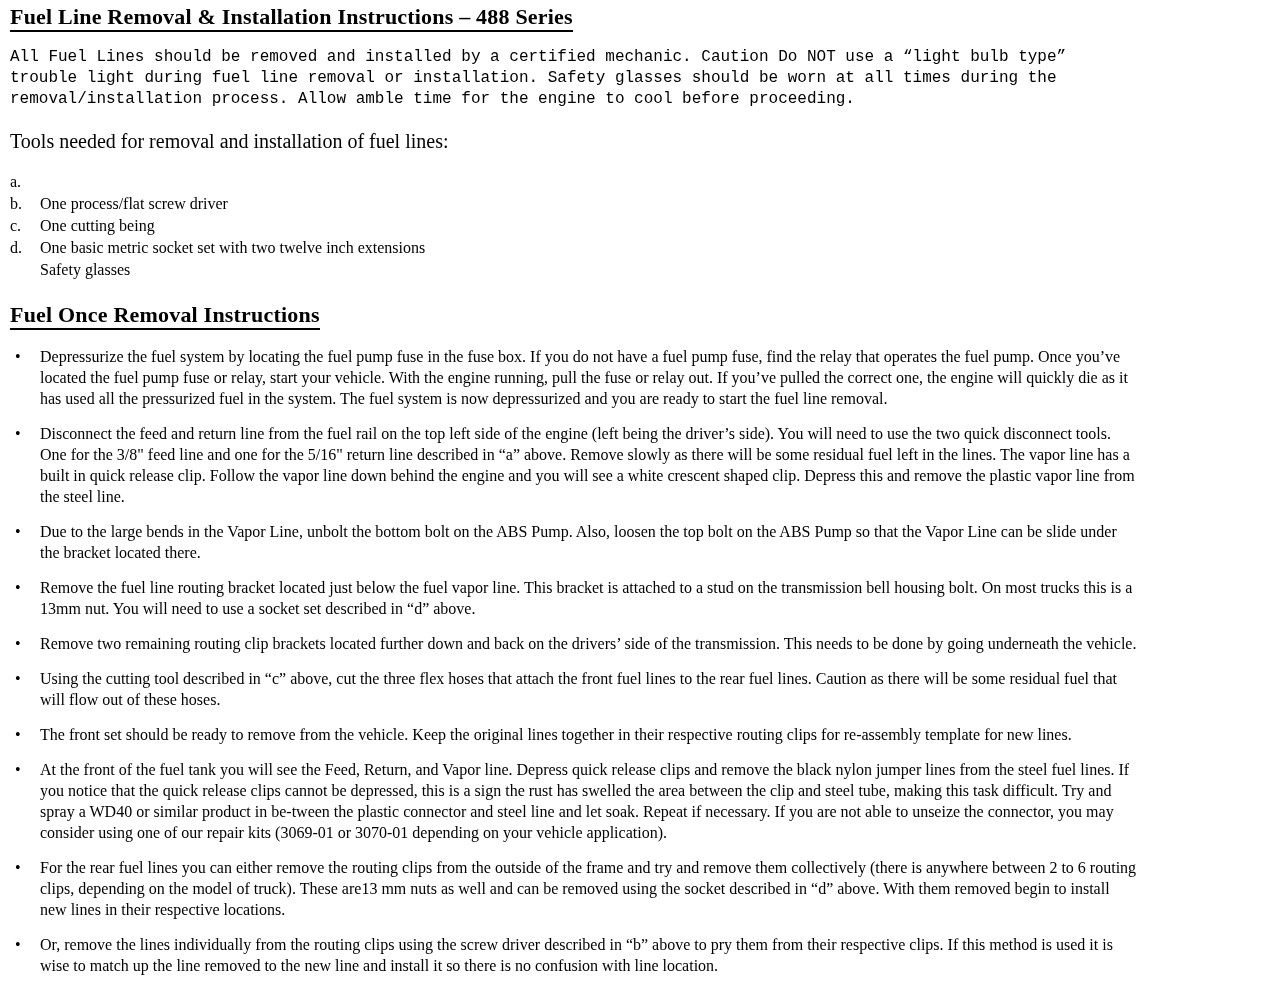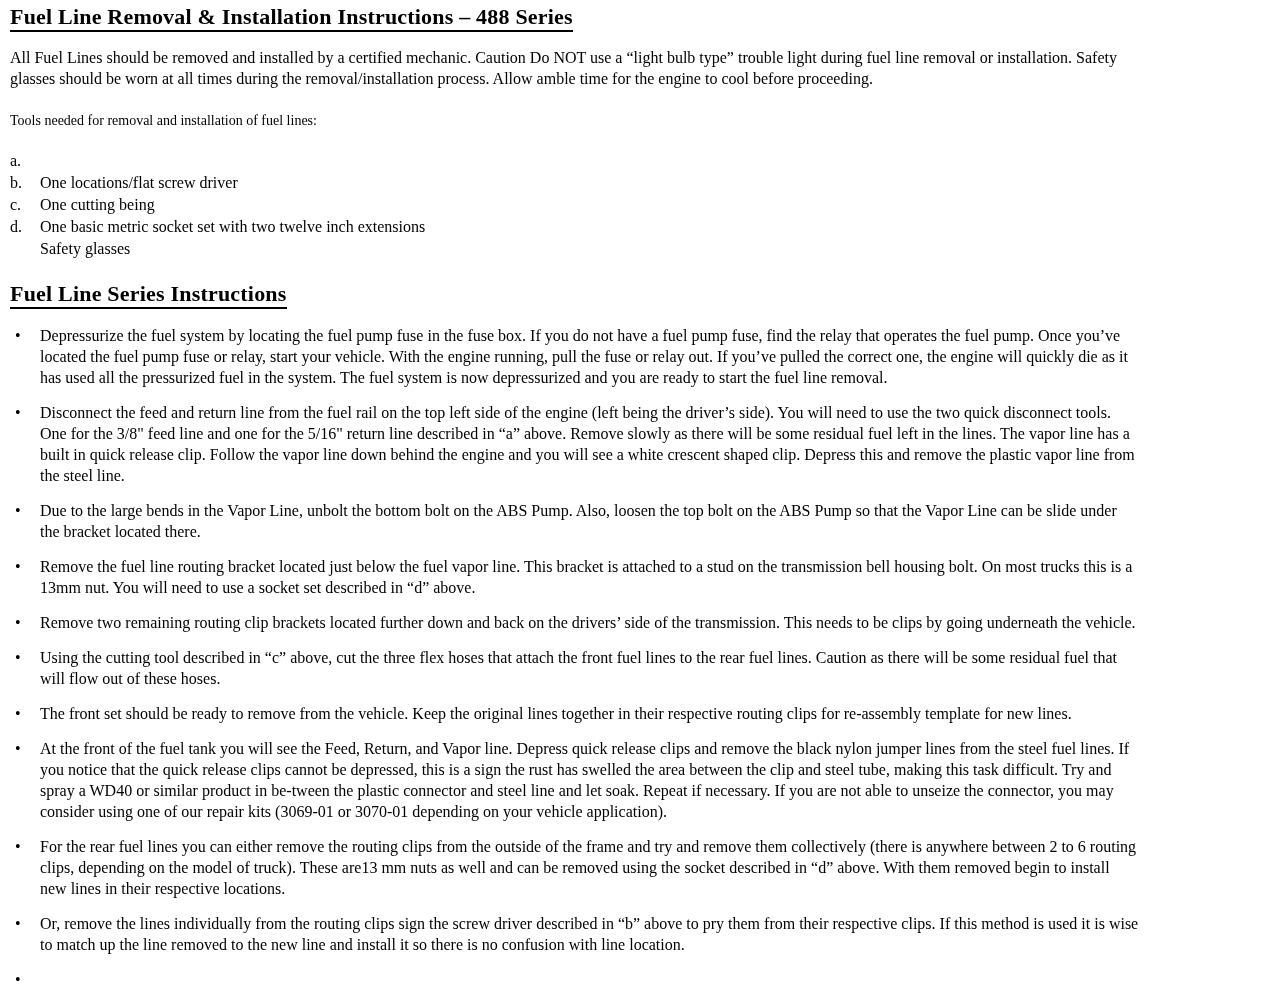--- a/index.html
+++ b/index.html
@@ -28,23 +28,24 @@
     border-bottom: 2px solid #000;
     padding-bottom: 1px;
   }
   .section-heading {
     margin-top: 20px;
   }
   .intro {
     font-size: 16px;
     line-height: 21px;
     margin: 17px 0 16px 0;
+    font-family: Liberation Mono, monospace;
   }
   .tools-heading {
-    font-size: 14px;
+    font-size: 20px;
     line-height: 21px;
     margin: 21px 0 0 0;
   }
   .tools {
     margin-top: 19px;
     font-size: 16px;
   }
   .tool-row {
     display: flex;
     line-height: 22px;
@@ -83,77 +84,77 @@
   <p class="intro">All Fuel Lines should be removed and installed by a certified mechanic. Caution Do NOT use a “light bulb type” trouble light during fuel line removal or installation. Safety glasses should be worn at all times during the removal/installation process. Allow amble time for the engine to cool before proceeding.</p>
 
   <p class="tools-heading">Tools needed for removal and installation of fuel lines:</p>
 
   <div class="tools">
     <div class="tool-row">
       <span class="marker">a.</span>
     </div>
     <div class="tool-row">
       <span class="marker">b.</span>
-      <span class="tool-text">One locations/flat screw driver</span>
+      <span class="tool-text">One process/flat screw driver</span>
     </div>
     <div class="tool-row">
       <span class="marker">c.</span>
       <span class="tool-text">One cutting being</span>
     </div>
     <div class="tool-row">
       <span class="marker">d.</span>
       <span class="tool-text">One basic metric socket set with two twelve inch extensions</span>
     </div>
     <div class="tool-row">
       <span class="marker"></span>
       <span class="tool-text">Safety glasses</span>
     </div>
   </div>
 
-  <h2 class="heading section-heading"><span class="underline">Fuel Line Series Instructions</span></h2>
+  <h2 class="heading section-heading"><span class="underline">Fuel Once Removal Instructions</span></h2>
 
   <ul class="bullets">
     <li>
       <span class="bullet">•</span>
       <span class="li-text">Depressurize the fuel system by locating the fuel pump fuse in the fuse box. If you do not have a fuel pump fuse, find the relay that operates the fuel pump. Once you’ve located the fuel pump fuse or relay, start your vehicle. With the engine running, pull the fuse or relay out. If you’ve pulled the correct one, the engine will quickly die as it has used all the pressurized fuel in the system. The fuel system is now depressurized and you are ready to start the fuel line removal.</span>
     </li>
     <li>
       <span class="bullet">•</span>
       <span class="li-text">Disconnect the feed and return line from the fuel rail on the top left side of the engine (left being the driver’s side). You will need to use the two quick disconnect tools. One for the 3/8" feed line and one for the 5/16" return line described in “a” above. Remove slowly as there will be some residual fuel left in the lines. The vapor line has a built in quick release clip. Follow the vapor line down behind the engine and you will see a white crescent shaped clip. Depress this and remove the plastic vapor line from the steel line.</span>
     </li>
     <li>
       <span class="bullet">•</span>
       <span class="li-text">Due to the large bends in the Vapor Line, unbolt the bottom bolt on the ABS Pump. Also, loosen the top bolt on the ABS Pump so that the Vapor Line can be slide under the bracket located there.</span>
     </li>
     <li>
       <span class="bullet">•</span>
       <span class="li-text">Remove the fuel line routing bracket located just below the fuel vapor line. This bracket is attached to a stud on the transmission bell housing bolt. On most trucks this is a 13mm nut. You will need to use a socket set described in “d” above.</span>
     </li>
     <li>
       <span class="bullet">•</span>
-      <span class="li-text">Remove two remaining routing clip brackets located further down and back on the drivers’ side of the transmission. This needs to be clips by going underneath the vehicle.</span>
+      <span class="li-text">Remove two remaining routing clip brackets located further down and back on the drivers’ side of the transmission. This needs to be done by going underneath the vehicle.</span>
     </li>
     <li>
       <span class="bullet">•</span>
       <span class="li-text">Using the cutting tool described in “c” above, cut the three flex hoses that attach the front fuel lines to the rear fuel lines. Caution as there will be some residual fuel that will flow out of these hoses.</span>
     </li>
     <li>
       <span class="bullet">•</span>
       <span class="li-text">The front set should be ready to remove from the vehicle. Keep the original lines together in their respective routing clips for re-assembly template for new lines.</span>
     </li>
     <li>
       <span class="bullet">•</span>
       <span class="li-text">At the front of the fuel tank you will see the Feed, Return, and Vapor line. Depress quick release clips and remove the black nylon jumper lines from the steel fuel lines. If you notice that the quick release clips cannot be depressed, this is a sign the rust has swelled the area between the clip and steel tube, making this task difficult. Try and spray a WD40 or similar product in be-tween the plastic connector and steel line and let soak. Repeat if necessary. If you are not able to unseize the connector, you may consider using one of our repair kits (3069-01 or 3070-01 depending on your vehicle application).</span>
     </li>
     <li>
       <span class="bullet">•</span>
       <span class="li-text">For the rear fuel lines you can either remove the routing clips from the outside of the frame and try and remove them collectively (there is anywhere between 2 to 6 routing clips, depending on the model of truck). These are13 mm nuts as well and can be removed using the socket described in “d” above. With them removed begin to install new lines in their respective locations.</span>
     </li>
     <li>
       <span class="bullet">•</span>
-      <span class="li-text">Or, remove the lines individually from the routing clips sign the screw driver described in “b” above to pry them from their respective clips. If this method is used it is wise to match up the line removed to the new line and install it so there is no confusion with line location.</span>
+      <span class="li-text">Or, remove the lines individually from the routing clips using the screw driver described in “b” above to pry them from their respective clips. If this method is used it is wise to match up the line removed to the new line and install it so there is no confusion with line location.</span>
     </li>
     <li>
       <span class="bullet">•</span>
     </li>
   </ul>
 
 </div>
 
 </body></html>

